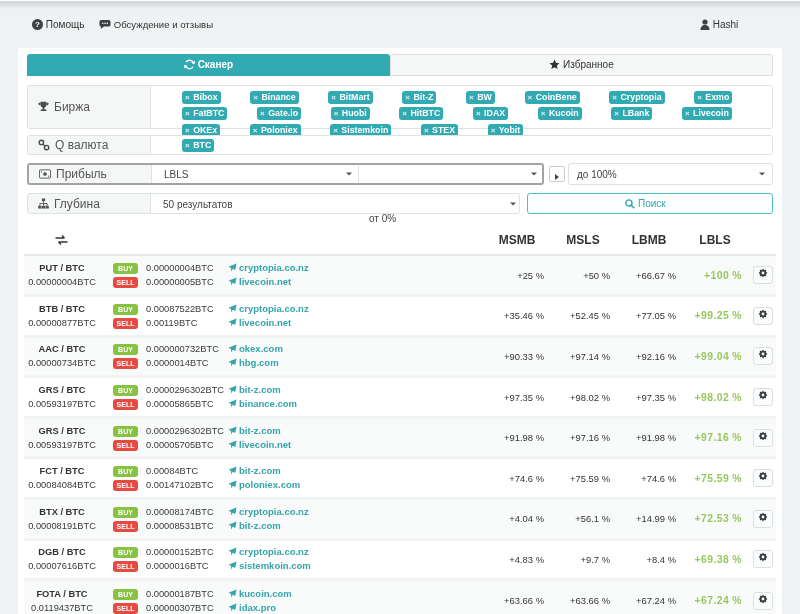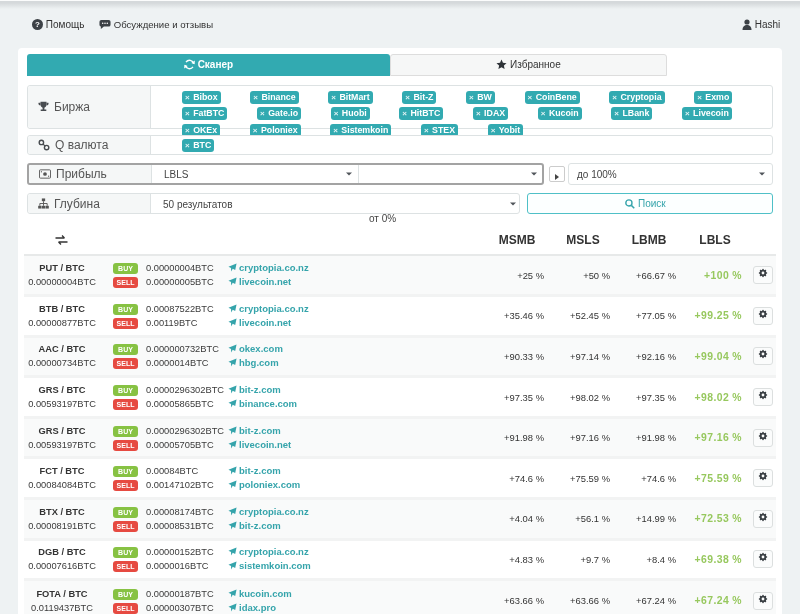--- a/index.html
+++ b/index.html
@@ -11,21 +11,21 @@
   color:#333;
 }
 #panel { position:absolute; left:18px; top:48px; width:764px; height:566px; background:#fff; border-radius:4px 4px 0 0; }
 #topgrad { position:absolute; left:0; top:0; width:800px; height:10px;
   background:linear-gradient(#fbfcfc 0px, #fbfcfc 1px, #d5d9db 1px, #d5d9db 3px, #eef2f3 9px); }
 
 #topbar { position:absolute; left:0; top:15.5px; width:800px; height:18px; font-size:10px; color:#333; }
 #topbar .item { position:absolute; top:3px; white-space:nowrap; }
 .ticon { display:inline-block; vertical-align:-2px; }
 
-#tabs { position:absolute; left:27px; top:54px; width:640px; height:22px; display:flex; }
+#tabs { position:absolute; left:27px; top:54px; width:746px; height:22px; display:flex; }
 #tab1 { width:363px; background:#32aab1; color:#fff; border-radius:3px 3px 0 0; text-align:center; font-size:10px; font-weight:bold; line-height:22px; }
 #tab2 { flex:1; background:#f6f7f7; border:1px solid #ddd; border-radius:3px 3px 0 0; color:#333; text-align:center; font-size:10px; line-height:20px; }
 
 .fbox { position:absolute; left:27px; width:746px; background:#fff; border:1px solid #dde2e3; border-radius:3px; display:flex; }
 .addon { width:123px; background:#f5f7f7; border-right:1px solid #dde2e3; color:#555; font-size:12px; display:flex; align-items:center; padding-left:10px; border-radius:3px 0 0 3px; }
 .addon svg { margin-right:5px; }
 .fcontent { flex:1; position:relative; }
 .tagwrap { display:flex; flex-wrap:wrap; align-content:flex-start; padding:5px 2px 0 5px; column-gap:3.6px; row-gap:3.3px; }
 .tag { display:inline-block; background:#32aab1; color:#fff; font-size:8.8px; font-weight:bold; border-radius:3px; padding:2px 3px; height:13px; line-height:9.5px; white-space:nowrap;margin-left:26px; }
 .tag .x { font-size:8px; opacity:.85; margin-right:3.5px; font-weight:bold; }
@@ -75,21 +75,21 @@
   </span>
   <span class="item" style="left:99px; font-size:9.6px;">
     <svg class="ticon" width="12" height="11" viewBox="0 0 13 11">
         <path d="M2.5 0.5 h8 a2 2 0 0 1 2 2 v3.2 a2 2 0 0 1 -2 2 h-5.2 l-3.3 2.8 v-2.9 a2 2 0 0 1 -1.5 -1.9 v-3.2 a2 2 0 0 1 2 -2 z" fill="#3c4146"></path>
         <circle cx="4" cy="4.1" r="0.85" fill="#fff"></circle>
         <circle cx="6.5" cy="4.1" r="0.85" fill="#fff"></circle>
         <circle cx="9" cy="4.1" r="0.85" fill="#fff"></circle>
       </svg>
     Обсуждение и отзывы
   </span>
-  <span class="item" style="left:742px;">
+  <span class="item" style="left:700px;">
     <svg class="ticon" width="10" height="11" viewBox="0 0 10 11">
         <circle cx="5" cy="3" r="2.6" fill="#3c4146"></circle>
         <path d="M0.5 11 c0 -3.5 2 -5 4.5 -5 s4.5 1.5 4.5 5 z" fill="#3c4146"></path>
       </svg>
     Hashi
   </span>
 </div>
 
 <div id="tabs">
   <div id="tab1">

